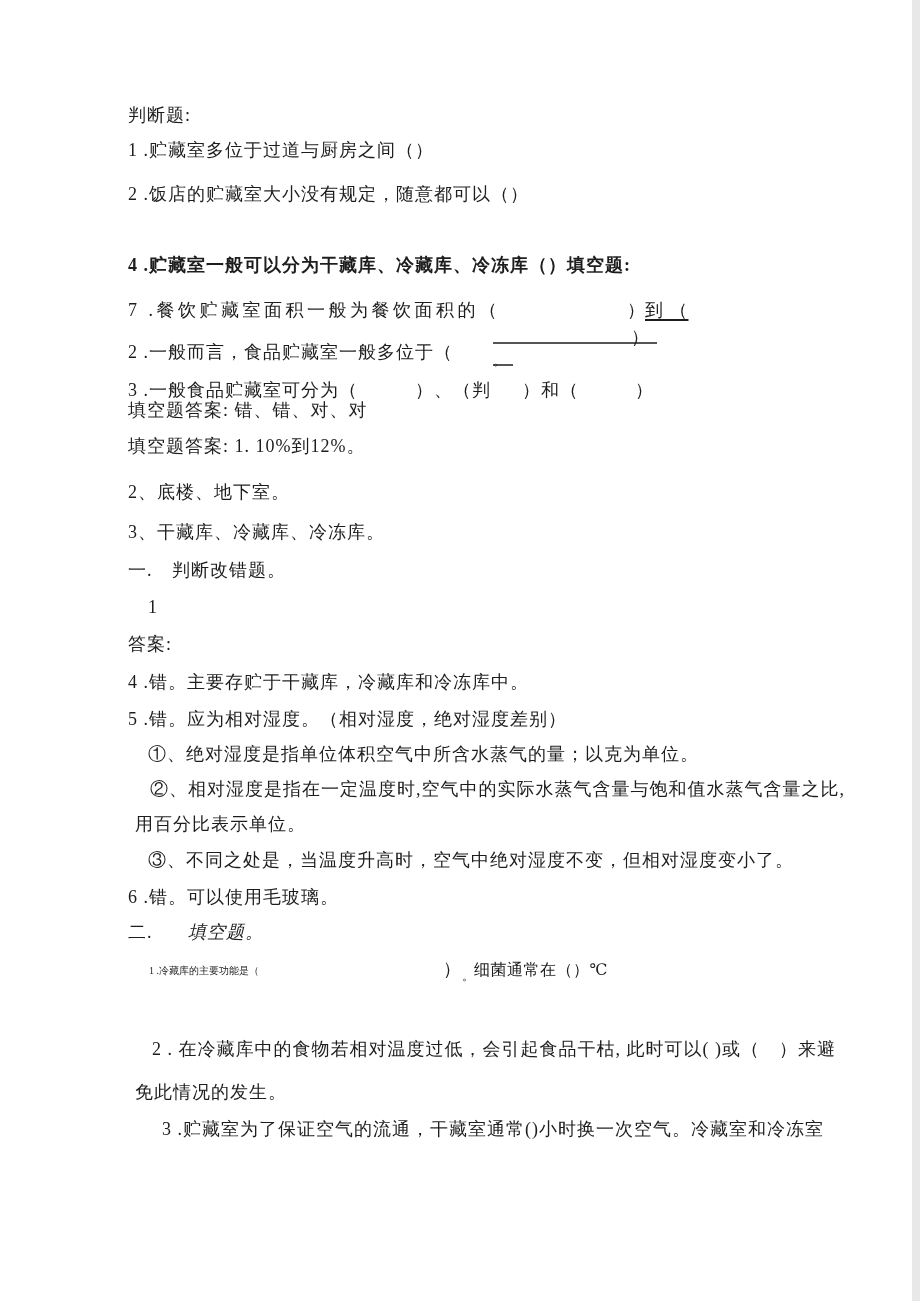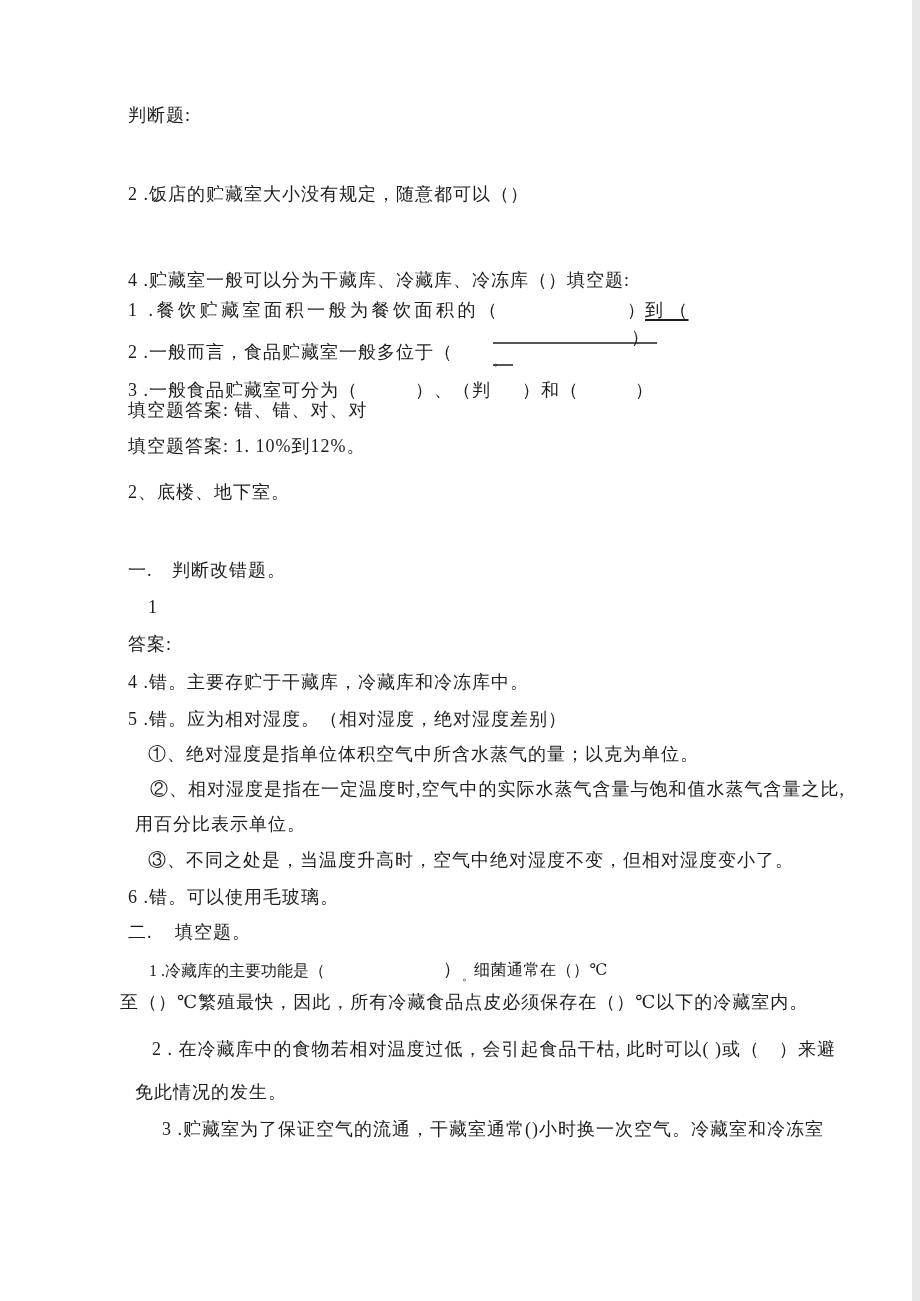--- a/index.html
+++ b/index.html
@@ -29,74 +29,75 @@
     right:8px; top:-4px;
     font-size:18px; color:#1d1d1d;
   }
   .periodblank{
     position:absolute;
     border-bottom:2px solid #555;
     height:12px;
     font-size:13px;
     color:#1d1d1d;
   }
-  .small{ font-size:16px; letter-spacing:0; }
+  .small{ font-size:10px; letter-spacing:0; }
   .subperiod{ font-size:12px; position:relative; top:5px; letter-spacing:0; }
   .mid{ font-size:16px; letter-spacing:0.5px; }
 </style>
 </head>
 <body>
 
 <div class="page">
 
   <div class="ln" style="left:128px;top:105px;">判断题:</div>
+  <div class="ln" style="left:128px;top:140px;">1 .贮藏室多位于过道与厨房之间（）</div>
   <div class="ln" style="left:128px;top:184px;">2 .饭店的贮藏室大小没有规定，随意都可以（）</div>
-  <div class="ln" style="left:128px;top:270px;">4 .贮藏室一般可以分为干藏库、冷藏库、冷冻库（）填空题:</div>
+  <div class="ln" style="left:128px;top:255px;font-weight:bold;">4 .贮藏室一般可以分为干藏库、冷藏库、冷冻库（）填空题:</div>
 
-  <div class="ln" style="left:128px;top:300px;letter-spacing:3.5px;">1 .餐饮贮藏室面积一般为餐饮面积的（</div>
+  <div class="ln" style="left:128px;top:300px;letter-spacing:3.5px;">7 .餐饮贮藏室面积一般为餐饮面积的（</div>
   <div class="ln" style="left:627px;top:300px;">）</div>
   <div class="ln ul" style="left:645px;top:300px;">到 （</div>
 
   <div class="blankline" style="left:493px;top:329px;width:164px;">
     <span class="endparen">）</span>
   </div>
 
   <div class="ln" style="left:128px;top:342px;">2 .一般而言，食品贮藏室一般多位于（</div>
   <div class="periodblank" style="left:493px;top:352px;width:20px;">。</div>
 
   <div class="ln" style="left:128px;top:380px;">3 .一般食品贮藏室可分为（</div>
   <div class="ln" style="left:415px;top:380px;">）、（判</div>
   <div class="ln" style="left:522px;top:380px;">）和（</div>
   <div class="ln" style="left:635px;top:380px;">）</div>
 
   <div class="ln" style="left:128px;top:400px;">填空题答案: 错、错、对、对</div>
 
   <div class="ln" style="left:128px;top:436px;">填空题答案: 1. 10%到12%。</div>
   <div class="ln" style="left:128px;top:482px;">2、底楼、地下室。</div>
+  <div class="ln" style="left:128px;top:522px;">3、干藏库、冷藏库、冷冻库。</div>
 
   <div class="ln" style="left:128px;top:560px;">一.</div>
   <div class="ln" style="left:172px;top:560px;">判断改错题。</div>
 
   <div class="ln" style="left:148px;top:597px;">1</div>
 
   <div class="ln" style="left:128px;top:634px;">答案:</div>
 
   <div class="ln" style="left:128px;top:672px;">4 .错。主要存贮于干藏库，冷藏库和冷冻库中。</div>
   <div class="ln" style="left:128px;top:709px;">5 .错。应为相对湿度。（相对湿度，绝对湿度差别）</div>
   <div class="ln" style="left:148px;top:744px;">①、绝对湿度是指单位体积空气中所含水蒸气的量；以克为单位。</div>
   <div class="ln" style="left:150px;top:779px;">②、相对湿度是指在一定温度时,空气中的实际水蒸气含量与饱和值水蒸气含量之比,</div>
   <div class="ln" style="left:135px;top:814px;">用百分比表示单位。</div>
   <div class="ln" style="left:148px;top:850px;">③、不同之处是，当温度升高时，空气中绝对湿度不变，但相对湿度变小了。</div>
   <div class="ln" style="left:128px;top:887px;">6 .错。可以使用毛玻璃。</div>
 
   <div class="ln" style="left:128px;top:922px;">二.</div>
-  <div class="ln" style="left:175px;top:922px;">填空题。</div>
+  <div class="ln" style="left:188px;top:922px;font-style:italic;">填空题。</div>
 
   <div class="ln small" style="left:149px;top:961px;">1 .冷藏库的主要功能是（</div>
   <div class="ln" style="left:443px;top:959px;"><span>）</span><span class="subperiod">。</span><span class="mid">细菌通常在（）℃</span></div>
-  <div class="ln" style="left:120px;top:992px;">至（）℃繁殖最快，因此，所有冷藏食品点皮必须保存在（）℃以下的冷藏室内。</div>
 
   <div class="ln" style="left:152px;top:1039px;">2 . 在冷藏库中的食物若相对温度过低，会引起食品干枯, 此时可以( )或（　）来避</div>
   <div class="ln" style="left:135px;top:1082px;">免此情况的发生。</div>
 
   <div class="ln" style="left:153px;top:1119px;margin-left:9px;">3 .贮藏室为了保证空气的流通，干藏室通常()小时换一次空气。冷藏室和冷冻室</div>
 
 </div>
 
 </body></html>

